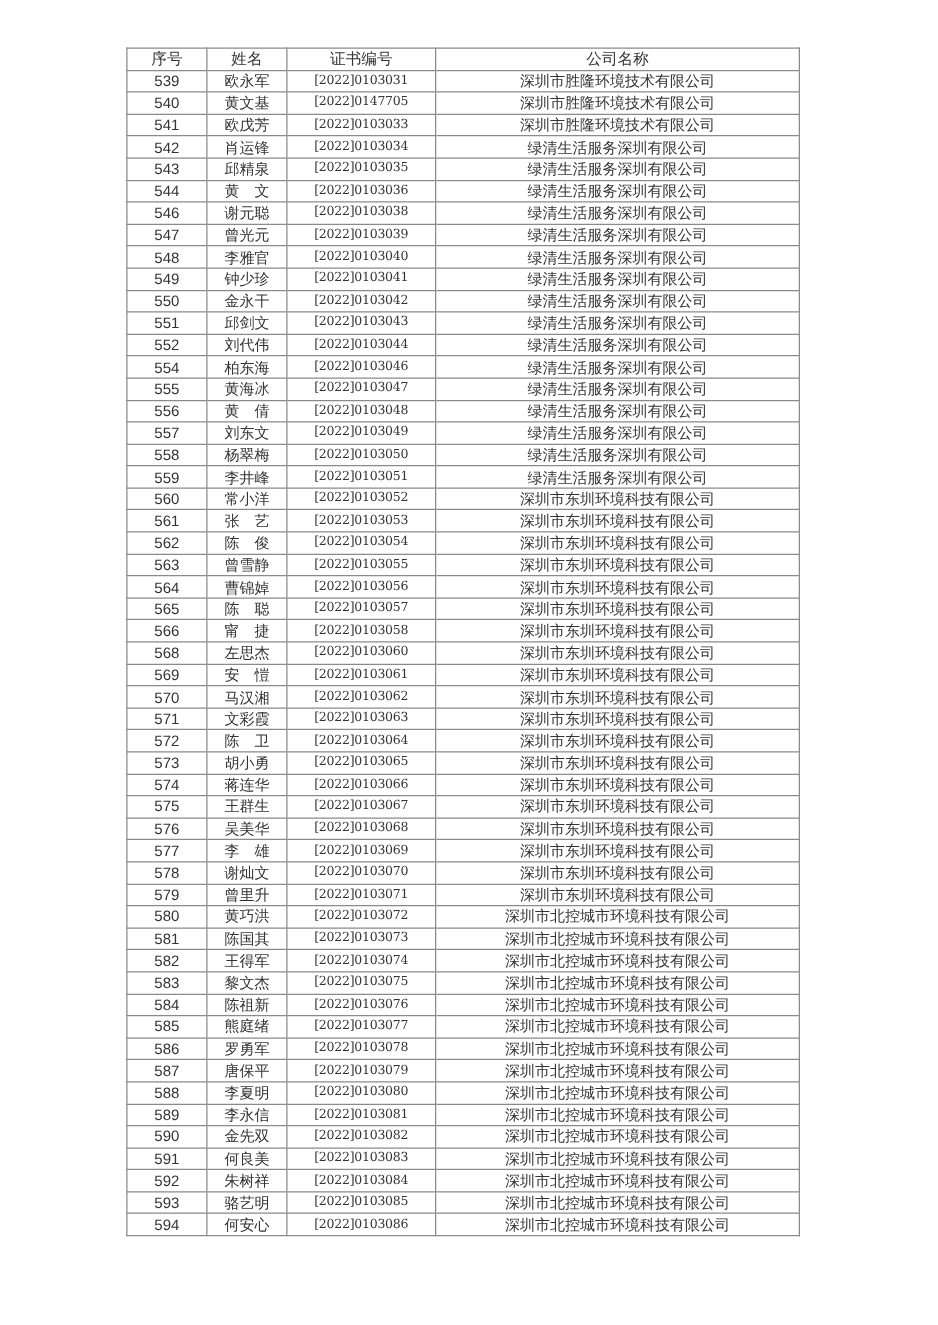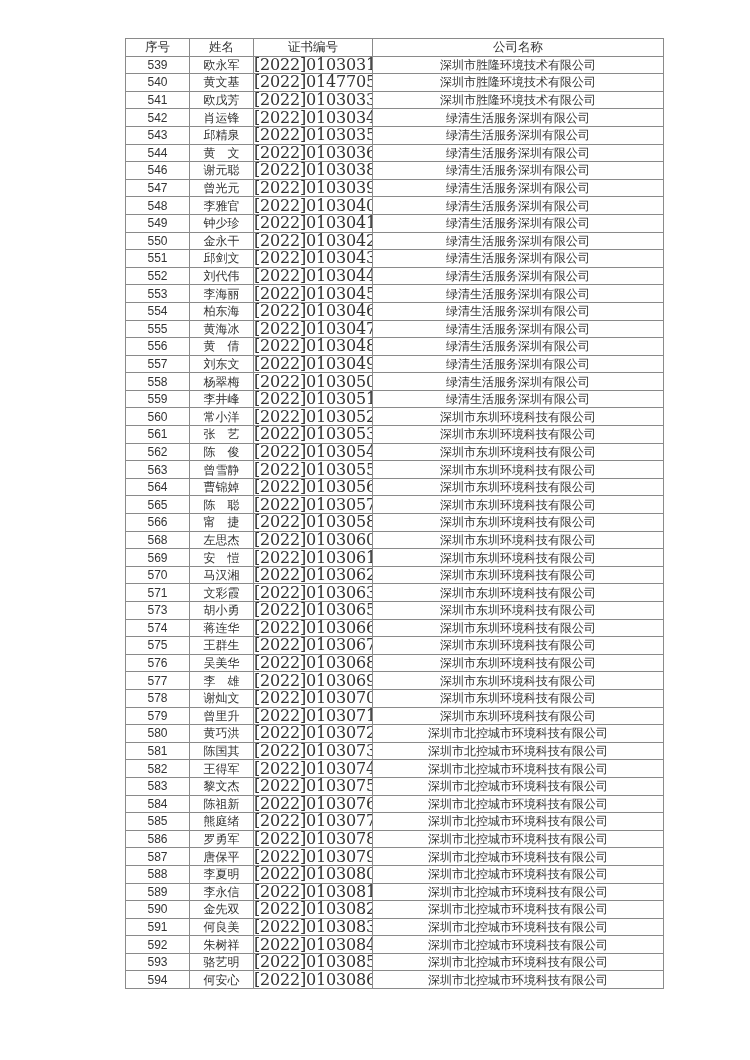--- a/index.html
+++ b/index.html
@@ -13,21 +13,20 @@
       position: relative;
       overflow: hidden;
       font-family: "DejaVu Serif", "Liberation Serif", serif;
       color: #333333;
     }
     .sheet {
       position: absolute;
       left: 101px;
       top: 38px;
       width: 538px;
-      margin-left: 24px;
     }
     table.roster {
       border-collapse: collapse;
       width: 538px;
       table-layout: fixed;
       font-size: 12px;
     }
     table.roster col.c-no { width: 64px; }
     table.roster col.c-name { width: 64px; }
     table.roster col.c-cert { width: 119px; }
@@ -44,21 +43,21 @@
       overflow: hidden;
       font-weight: normal;
     }
     table.roster th {
       font-size: 12.5px;
       color: #333;
     }
     .mono-ish {
       font-family: "DejaVu Serif", "Liberation Serif", serif;
       letter-spacing: -0.2px;
-      font-size: 16px;
+      font-size: 10px;
     }
     .num {
       font-family: Liberation Sans, sans-serif;
       font-size: 12px;
     }
   </style>
 </head>
 <body>
 
 <div class="sheet">
@@ -150,26 +149,20 @@
           <td class="mono-ish">[2022]0103043</td>
           <td>绿清生活服务深圳有限公司</td>
         </tr>
         <tr>
           <td class="num">552</td>
           <td>刘代伟</td>
           <td class="mono-ish">[2022]0103044</td>
           <td>绿清生活服务深圳有限公司</td>
         </tr>
         <tr>
-          <td class="num">553</td>
-          <td>李海丽</td>
-          <td class="mono-ish">[2022]0103045</td>
-          <td>绿清生活服务深圳有限公司</td>
-        </tr>
-        <tr>
           <td class="num">554</td>
           <td>柏东海</td>
           <td class="mono-ish">[2022]0103046</td>
           <td>绿清生活服务深圳有限公司</td>
         </tr>
         <tr>
           <td class="num">555</td>
           <td>黄海冰</td>
           <td class="mono-ish">[2022]0103047</td>
           <td>绿清生活服务深圳有限公司</td>
@@ -255,20 +248,26 @@
         <tr>
           <td class="num">570</td>
           <td>马汉湘</td>
           <td class="mono-ish">[2022]0103062</td>
           <td>深圳市东圳环境科技有限公司</td>
         </tr>
         <tr>
           <td class="num">571</td>
           <td>文彩霞</td>
           <td class="mono-ish">[2022]0103063</td>
+          <td>深圳市东圳环境科技有限公司</td>
+        </tr>
+        <tr>
+          <td class="num">572</td>
+          <td>陈　卫</td>
+          <td class="mono-ish">[2022]0103064</td>
           <td>深圳市东圳环境科技有限公司</td>
         </tr>
         <tr>
           <td class="num">573</td>
           <td>胡小勇</td>
           <td class="mono-ish">[2022]0103065</td>
           <td>深圳市东圳环境科技有限公司</td>
         </tr>
         <tr>
           <td class="num">574</td>

